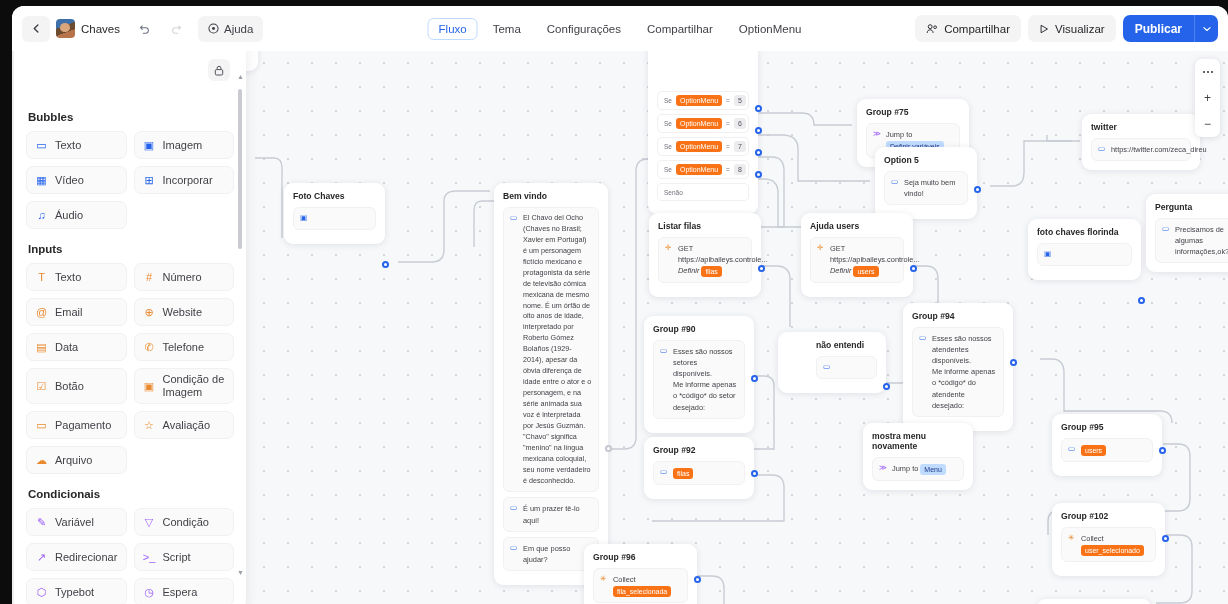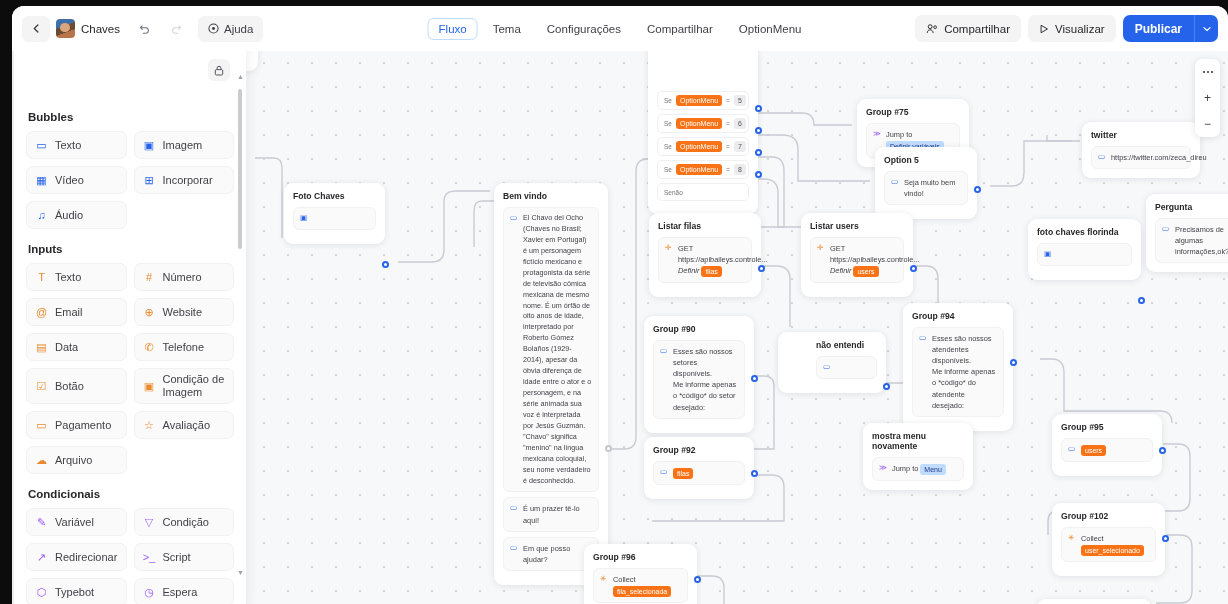--- a/index.html
+++ b/index.html
@@ -365,21 +365,21 @@
 
     <div class="node" style="left:863px; top:96px; width:102px;">
       <div class="node-title">Option 5</div>
       <div class="blk">
         <span class="bi c-blue">▭</span>
         <span class="bt">Seja muito bem vindo!</span>
       </div>
       <div class="port" style="right:-4px; top:39px;"></div>
     </div>
 
-    <div class="node" style="left:1070px; top:71px; width:118px;">
+    <div class="node" style="left:1070px; top:63px; width:118px;">
       <div class="node-title">twitter</div>
       <div class="blk">
         <span class="bi c-blue">▭</span>
         <span class="bt">https://twitter.com/zeca_direu</span>
       </div>
     </div>
 
     <div class="node" style="left:637px; top:162px; width:112px;">
       <div class="node-title">Listar filas</div>
       <div class="blk">
@@ -388,21 +388,21 @@
           <div>GET</div>
           <div>https://apibaileys.controle...</div>
           <div><span class="italic">Definir</span>
             <span class="tag">filas</span></div>
         </span>
       </div>
       <div class="port" style="right:-4px; top:52px;"></div>
     </div>
 
     <div class="node" style="left:789px; top:162px; width:112px;">
-      <div class="node-title">Listar users</div>
+      <div class="node-title">Ajuda users</div>
       <div class="blk">
         <span class="bi c-orange">✛</span>
         <span class="bt">
           <div>GET</div>
           <div>https://apibaileys.controle...</div>
           <div><span class="italic">Definir</span>
             <span class="tag">users</span></div>
         </span>
       </div>
       <div class="port" style="right:-4px; top:52px;"></div>

